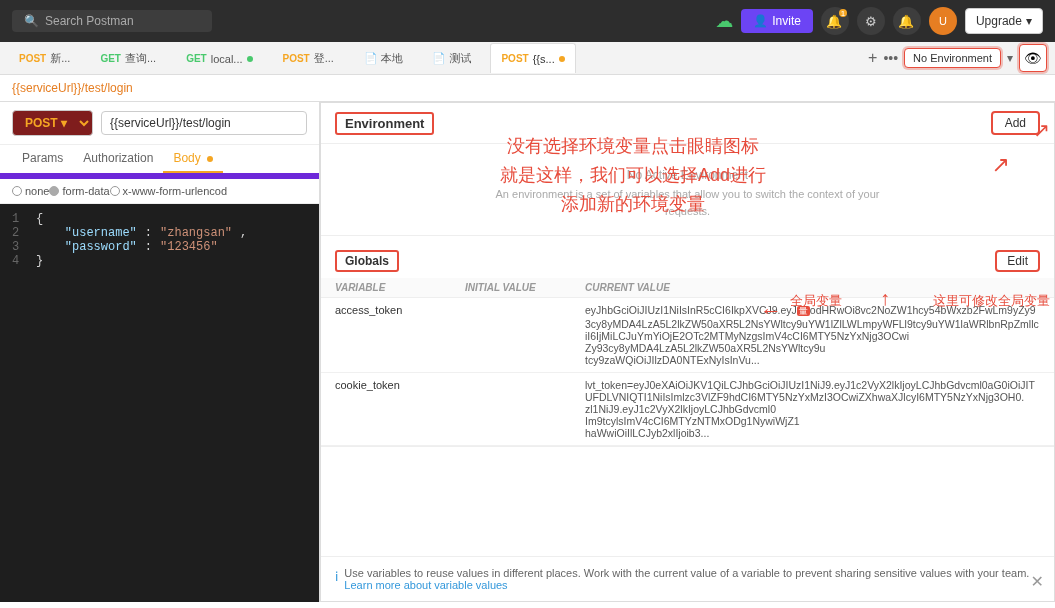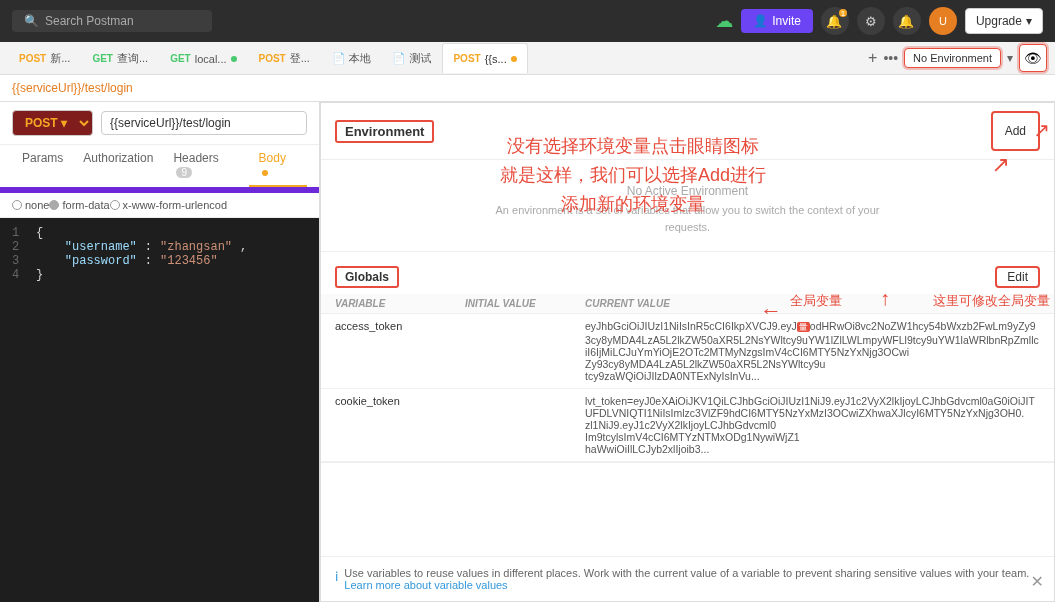--- a/index.html
+++ b/index.html
@@ -22,21 +22,21 @@
     .icon-circle {
       width: 28px; height: 28px; border-radius: 50%; background: #3d3d3d;
       display: flex; align-items: center; justify-content: center; color: #ccc; font-size: 13px; cursor: pointer;
     }
     .avatar { width: 28px; height: 28px; border-radius: 50%; background: #e67e22; display: flex; align-items: center; justify-content: center; color: #fff; font-size: 11px; }
     .btn-upgrade { background: #fff; color: #333; border: 1px solid #ccc; border-radius: 4px; padding: 5px 10px; font-size: 12px; cursor: pointer; display: flex; align-items: center; gap: 4px; }
 
     
     .tab-bar {
       display: flex; align-items: center; background: #f3f3f3; border-bottom: 1px solid #ddd;
-      height: 16px; padding: 16px 8px; gap: 0; overflow: hidden;
+      height: 16px; padding: 16px 8px; gap: 8px; overflow: hidden;
     }
     .tab {
       display: flex; align-items: center; padding: 4px 10px; border-radius: 3px 3px 0 0;
       font-size: 11px; cursor: pointer; white-space: nowrap; gap: 4px; height: 30px;
       border: 1px solid transparent; border-bottom: none; background: transparent; color: #555;
     }
     .tab.active { background: #fff; border-color: #ddd; border-bottom-color: #fff; color: #333; }
     .tab .method { font-weight: bold; font-size: 10px; }
     .method.post { color: #f5a623; }
     .method.get { color: #49c96d; }
@@ -118,21 +118,21 @@
     .env-popup-header {
       display: flex; align-items: center; justify-content: space-between;
       padding: 8px 14px; border-bottom: 1px solid #eee;
     }
     .env-popup-title {
       font-size: 13px; font-weight: 600; color: #333;
       border: 2px solid #e74c3c; padding: 2px 8px; border-radius: 3px;
     }
     .add-btn {
       background: #fff; border: 2px solid #e74c3c; color: #333; border-radius: 4px;
-      padding: 11px 12px; font-size: 12px; cursor: pointer; font-weight: 500;
+      padding: 3px 12px; font-size: 12px; cursor: pointer; font-weight: 500;
     }
 
     .env-no-env {
       text-align: center; padding: 16px; color: #888; font-size: 12px; border-bottom: 1px solid #eee;
     }
     .env-no-env .placeholder-title { font-size: 12px; color: #aaa; margin-bottom: 4px; }
 
     .globals-section { border-bottom: 1px solid #eee; }
     .globals-header {
       display: flex; align-items: center; justify-content: space-between;
@@ -254,23 +254,20 @@
   <div class="left-panel">
     <div class="method-url-row">
       <select class="method-select">
         <option>POST ▾</option>
       </select>
       <input class="url-input" type="text" value="{{serviceUrl}}/test/login" style="">
     </div>
     <div class="req-tabs">
       <div class="req-tab">Params</div>
       <div class="req-tab">Authorization</div>
-      <div class="req-tab">
-        Headers <span class="badge">9</span>
-      </div>
       <div class="req-tab active">
         Body <span style="width:6px;height:6px;background:#f5a623;border-radius:50%;display:inline-block;margin-left:3px;"></span>
       </div>
     </div>
     <div class="body-type-row">
       <label class="radio-opt">
         <span class="radio-dot"></span>
         none
       </label>
       <label class="radio-opt">

